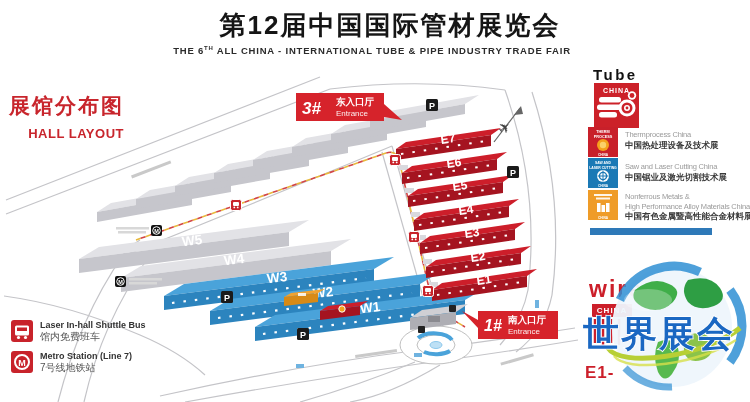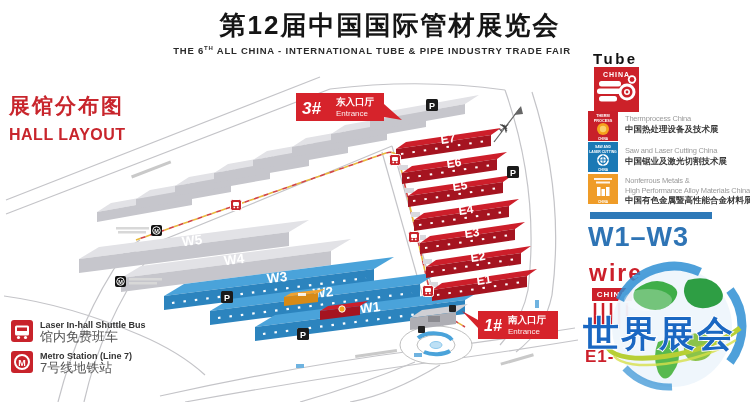--- a/index.html
+++ b/index.html
@@ -4,31 +4,31 @@
 <style>
   html,body{margin:0;padding:0;background:#fff;}
   .stage{position:relative;width:750px;height:402px;background:#fff;overflow:hidden;
          font-family:"Liberation Sans",sans-serif;}
   
   .header{position:absolute;top:8px;left:0;width:744px;text-align:center;}
   .header h1{margin:0;font-size:26px;font-weight:800;letter-spacing:2px;color:#151515;padding-left:36px;}
   .header .sub{margin-top:2px;font-size:9.5px;font-weight:700;letter-spacing:.8px;color:#2b2b2b;}
   .header .sub sup{font-size:6px;}
   
-  .hall-title{position:absolute;left:9px;top:92px;color:#c8252c;}
+  .hall-title{position:absolute;left:9px;top:92px;color:#c8252c;text-align:right;}
   .hall-title .cn{font-size:21px;font-weight:800;letter-spacing:2px;}
-  .hall-title .en{font-size:16px;font-weight:800;margin-top:6px;letter-spacing:.5px;}
+  .hall-title .en{font-size:13px;font-weight:800;margin-top:6px;letter-spacing:.5px;}
   
   .legend{position:absolute;left:11px;top:320px;}
   .leg-row{display:flex;align-items:flex-start;margin-bottom:8px;}
   .leg-ico{width:22px;height:22px;flex:0 0 22px;margin-right:7px;}
   .leg-en{font-size:9px;font-weight:700;color:#333;line-height:11px;}
-  .leg-cn{font-size:13px;color:#555;line-height:12px;}
+  .leg-cn{font-size:10px;color:#555;line-height:12px;}
   
-  .sidebar{position:absolute;left:585px;top:48px;width:165px;height:338px;}
+  .sidebar{position:absolute;left:585px;top:64px;width:165px;height:338px;}
   .sidebar .abs{position:absolute;}
   .tube-word{left:8px;top:2px;font-size:15px;font-weight:800;letter-spacing:2.5px;color:#111;}
   .tube-sq{left:9px;top:19px;width:45px;height:45px;}
   .main-ev{left:63px;top:36px;}
   .main-ev .en{font-size:11.5px;color:#222;}
   .main-ev .cn{font-size:13px;font-weight:800;color:#111;margin-top:1px;}
   .ev-row .logo{position:absolute;left:3px;width:30px;height:30px;}
   .ev-txt{position:absolute;left:40px;width:128px;}
   .ev-en{font-size:7.5px;color:#9a9a9a;line-height:9.5px;white-space:nowrap;letter-spacing:-.2px;}
   .ev-cn{font-size:8.5px;color:#3a3a3a;font-weight:700;line-height:11px;white-space:nowrap;}
@@ -419,21 +419,20 @@
         <text x="15" y="28.5" text-anchor="middle" font-size="3.2" font-weight="700" fill="#fff">CHINA</text>
       </svg>
       <div class="ev-txt" style="top:128px;">
         <div class="ev-en">Nonferrous Metals &amp;</div>
         <div class="ev-en">High Performance Alloy Materials China</div>
         <div class="ev-cn">中国有色金属暨高性能合金材料展</div>
       </div>
     </div>
 
     <div class="abs blue-bar"></div>
-    <div class="abs w1w3">W1–W3</div>
 
     <div class="abs wire-word">wire</div>
     <div class="abs wire-box">CHINA</div>
     <svg class="abs wire-hatch" width="50" height="26" viewBox="0 0 50 26">
       <line x1="4" y1="0" x2="4" y2="24" stroke="#cc1f2a" stroke-width="2.5"></line>
       <line x1="12" y1="0" x2="12" y2="26" stroke="#cc1f2a" stroke-width="2.5"></line>
       <line x1="20" y1="0" x2="20" y2="24" stroke="#cc1f2a" stroke-width="2.5"></line>
       <line x1="28" y1="0" x2="28" y2="26" stroke="#cc1f2a" stroke-width="2.5"></line>
       <line x1="36" y1="0" x2="36" y2="23" stroke="#cc1f2a" stroke-width="2.5"></line>
     </svg>

